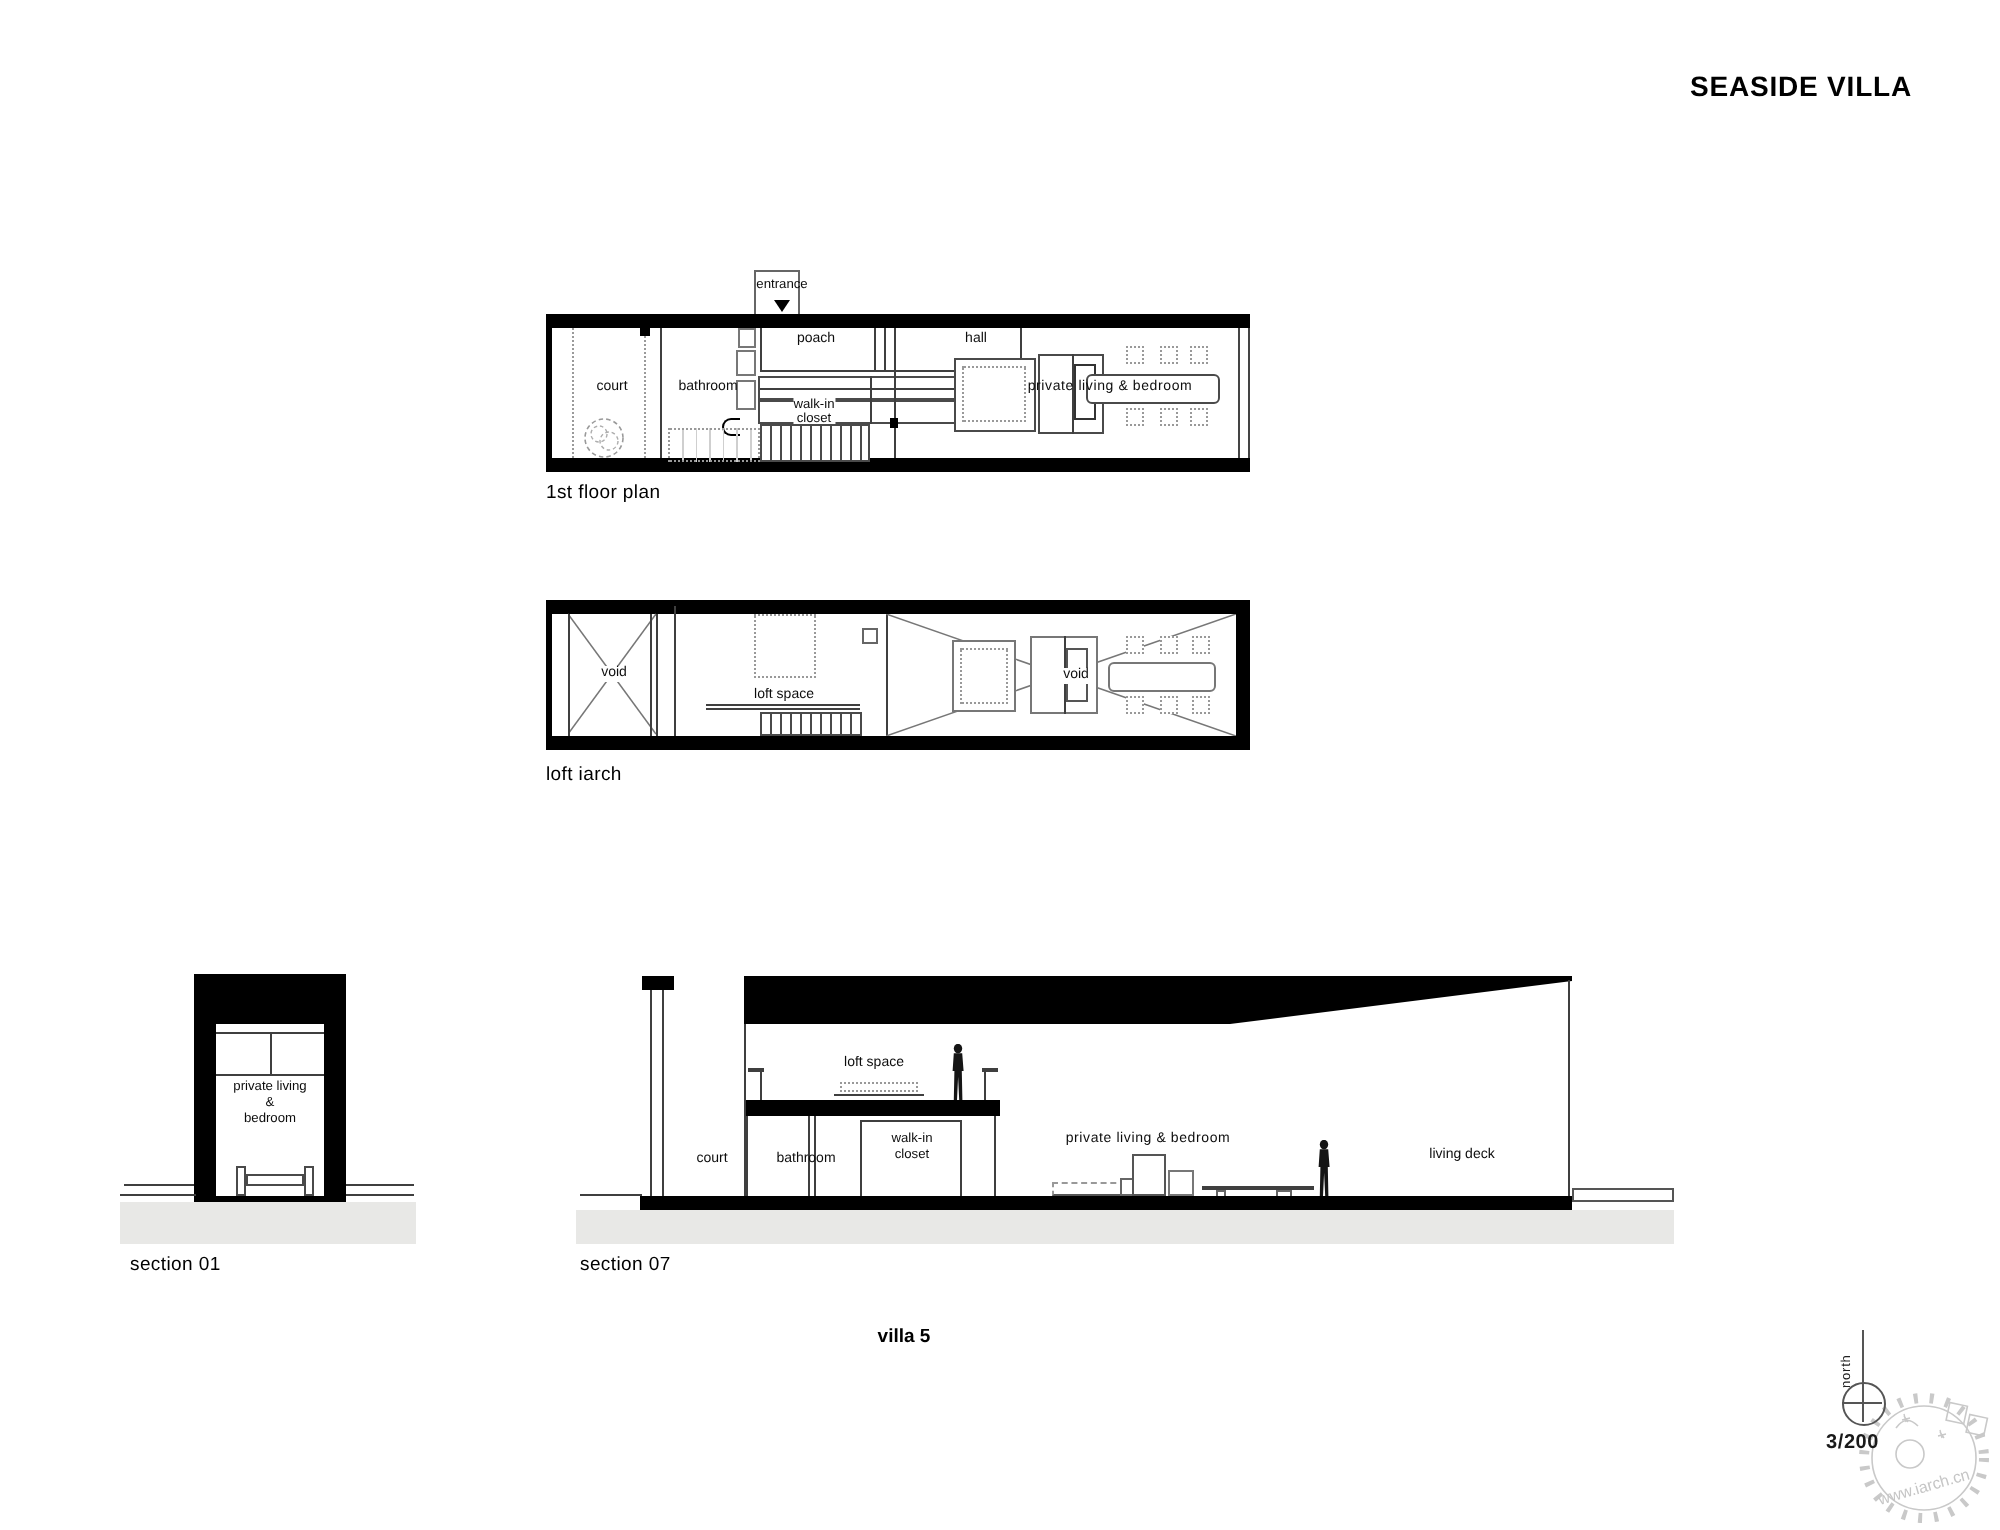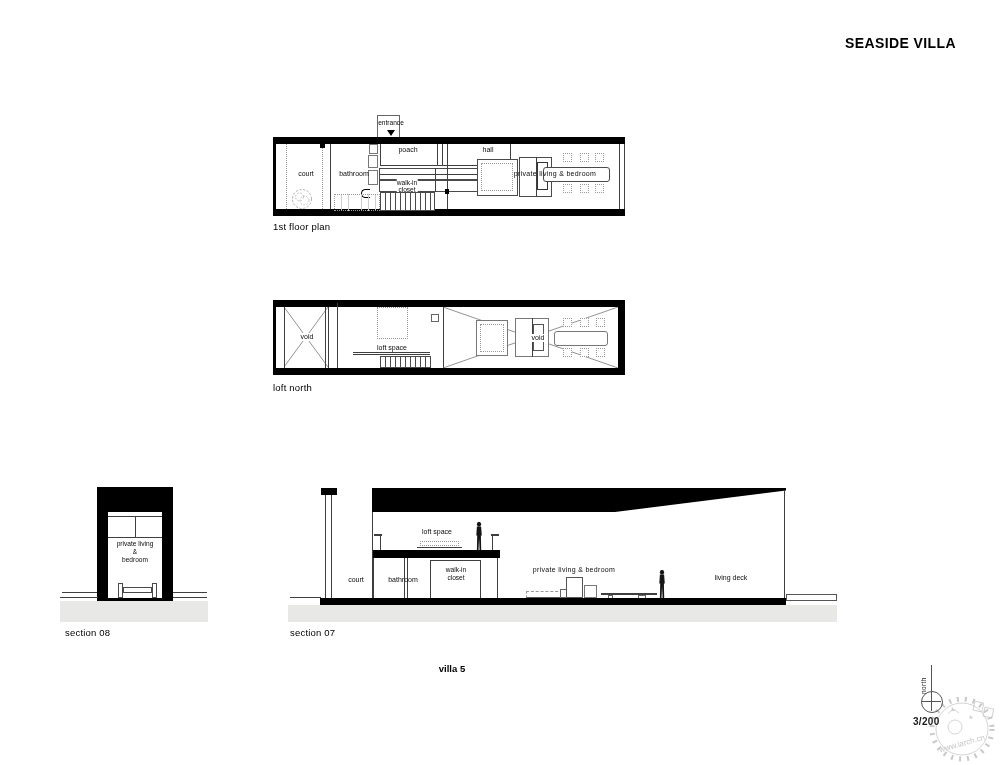--- a/index.html
+++ b/index.html
@@ -36,21 +36,21 @@
   .north-lbl{position:absolute;left:920px;top:666px;height:28px;writing-mode:vertical-rl;
          transform:rotate(180deg);font-size:6.5px;color:#222;letter-spacing:.4px;}
 </style>
 </head>
 <body>
 
 <div id="canvas">
 
   <div class="title">SEASIDE VILLA</div>
 
-  <div class="abs" style="left:273px;top:112px;width:352px;height:130px;">
+  <div class="abs" style="left:273px;top:132px;width:352px;height:130px;">
     <div class="box" style="left:104px;top:3px;width:23px;height:23px;border-color:#666;"></div>
     <div class="lbl2" style="left:118px;top:7px;">entrance</div>
     <div class="tri" style="left:114px;top:18px;"></div>
 
     <div class="wall" style="left:0;top:25px;width:352px;height:7px;"></div>
     <div class="wall" style="left:0;top:97px;width:352px;height:7px;"></div>
     <div class="wall" style="left:0;top:25px;width:3px;height:79px;"></div>
     <div class="dbl" style="left:346px;top:32px;width:6px;height:65px;"></div>
 
     <div class="dvl" style="left:13px;top:32px;height:65px;"></div>
@@ -150,21 +150,21 @@
     <div class="box" style="left:260px;top:26px;width:11px;height:27px;border-color:#555;"></div>
     <div class="box" style="left:281px;top:33px;width:54px;height:15px;border-radius:3px;border-color:#777;"></div>
     <div class="chair" style="left:290px;top:20px;"></div>
     <div class="chair" style="left:307px;top:20px;"></div>
     <div class="chair" style="left:323px;top:20px;"></div>
     <div class="chair" style="left:290px;top:50px;"></div>
     <div class="chair" style="left:307px;top:50px;"></div>
     <div class="chair" style="left:323px;top:50px;"></div>
     <div class="lbl bg" style="left:265px;top:36px;">void</div>
 
-    <div class="cap" style="left:0;top:84px;">loft north</div>
+    <div class="cap" style="left:0;top:84px;">loft iarch</div>
   </div>
 
   <div class="abs" style="left:60px;top:485px;width:150px;height:160px;">
     <div class="wall" style="left:37px;top:2px;width:76px;height:25px;"></div>
     <div class="wall" style="left:37px;top:2px;width:11px;height:114px;"></div>
     <div class="wall" style="left:102px;top:2px;width:11px;height:114px;"></div>
     <div class="hl" style="left:48px;top:31px;width:54px;"></div>
     <div class="hl" style="left:48px;top:52px;width:54px;"></div>
     <div class="vl" style="left:75px;top:31px;height:21px;"></div>
 
@@ -178,21 +178,21 @@
     <div class="box" style="left:92px;top:98px;width:5px;height:15px;"></div>
     <div class="box" style="left:63px;top:102px;width:29px;height:6px;"></div>
 
     <div class="wall" style="left:37px;top:113px;width:76px;height:3.5px;"></div>
     <div class="hl" style="left:2px;top:107px;width:35px;"></div>
     <div class="hl" style="left:0;top:112px;width:38px;"></div>
     <div class="hl" style="left:113px;top:107px;width:34px;"></div>
     <div class="hl" style="left:113px;top:112px;width:34px;"></div>
     <div class="ground" style="left:0;top:116px;width:148px;height:21px;"></div>
 
-    <div class="cap" style="left:5px;top:142px;">section 08</div>
+    <div class="cap" style="left:5px;top:142px;">section 01</div>
   </div>
 
   <div class="abs" style="left:288px;top:485px;width:550px;height:160px;">
     <div class="wall" style="left:33px;top:3px;width:16px;height:7px;"></div>
     <div class="vl" style="left:37px;top:10px;height:103px;"></div>
     <div class="vl" style="left:43px;top:10px;height:103px;"></div>
 
     <svg class="abs" style="left:84px;top:3px;" width="414" height="25">
       <polygon points="0,0 414,0 414,2.5 243,24 0,24" fill="#000"></polygon>
     </svg>

